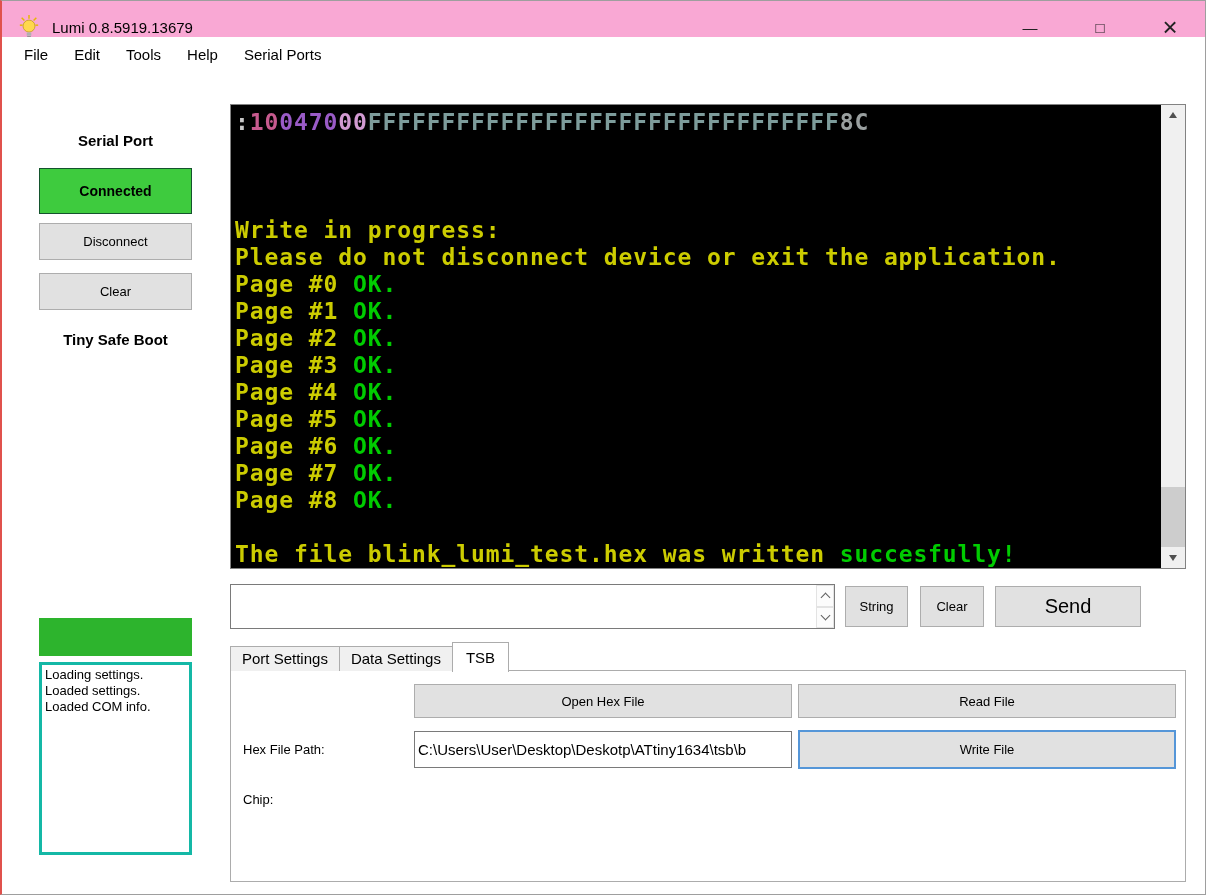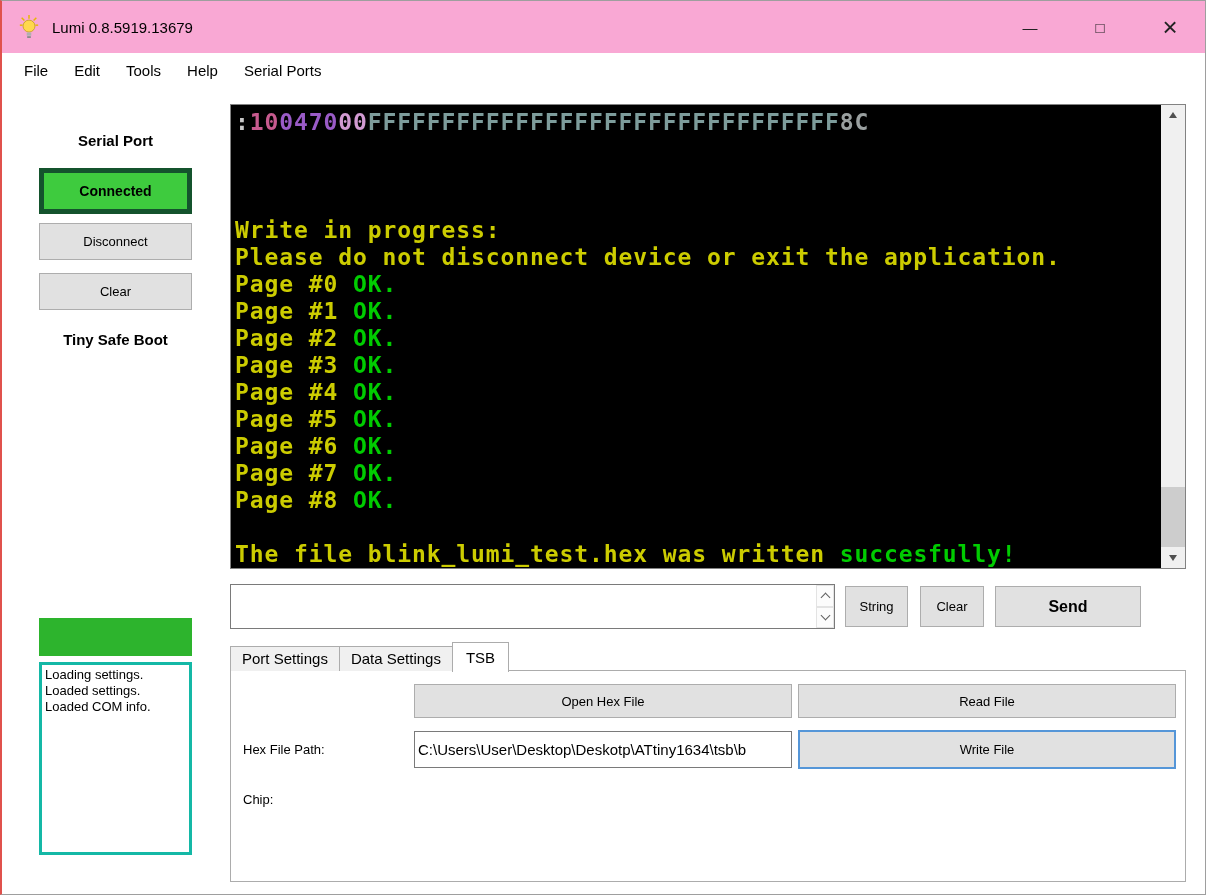--- a/index.html
+++ b/index.html
@@ -11,28 +11,28 @@
   
   .titlebar { position:absolute; left:0; top:0; right:0; height:52px; display:flex; align-items:center; background:#f9a8d4; }
   .app-icon { margin-left:16px; width:24px; height:26px; display:flex; align-items:center; }
   .title-text { margin-left:10px; font-size:15px; color:#000; }
   .win-controls { margin-left:auto; display:flex; height:100%; }
   .win-btn { width:70px; display:flex; align-items:center; justify-content:center; color:#222; cursor:default; }
   .win-btn.min { font-size:15px; }
   .win-btn.max { font-size:15px; }
   .win-btn.close { font-size:26px; font-weight:300; }
   
-  .menubar { position:absolute; left:0; top:52px; right:0; height:34px; display:flex; align-items:center; padding-left:9px; font-size:15px; color:#000; background:#fff; }
+  .menubar { position:absolute; left:0; top:36px; right:0; height:34px; display:flex; align-items:center; padding-left:9px; font-size:15px; color:#000; background:#fff; }
   .menu-item { padding:6px 13px; }
   
   .side-label { position:absolute; left:37px; width:153px; text-align:center; font-weight:bold; font-size:15px; color:#000; }
   .serial-port-label { top:131px; }
   .tsb-label { top:330px; }
   .btn { background:#e1e1e1; border:1px solid #adadad; font-size:13px; color:#000; font-family:"Liberation Sans", sans-serif; padding:0; cursor:default; }
-  .connected { position:absolute; left:37px; top:167px; width:153px; height:46px; font-weight:bold; font-size:14px; border:5px solid #14532d; }
+  .connected { position:absolute; left:37px; top:167px; width:153px; height:46px; font-weight:bold; font-size:14px; border:1px solid #14532d; }
   .disconnect { position:absolute; left:37px; top:222px; width:153px; height:37px; }
   .side-clear { position:absolute; left:37px; top:272px; width:153px; height:37px; }
   .connect-tsb { position:absolute; left:37px; top:369px; width:153px; height:39px; }
   .progressbar { position:absolute; left:37px; top:617px; width:153px; height:38px; }
   .status-log { position:absolute; left:37px; top:661px; width:153px; height:193px; background:#fff; border:3px solid #14b8a6; box-sizing:border-box; font-size:13px; line-height:16px; padding:2px 3px; color:#000; overflow:hidden; }
   
   .terminal { position:absolute; left:228px; top:103px; width:956px; height:465px; background:#000; border:1px solid #828282; box-sizing:border-box; display:flex; }
   .term-content { flex:1; overflow:hidden; padding:4px 0 0 4px; font-family:"DejaVu Sans Mono", monospace; font-weight:bold; font-size:23px; line-height:27px; letter-spacing:0.9px; white-space:pre; }
   .term-scrollbar { position:relative; width:24px; background:#f0f0f0; }
   .sb-arrow { position:absolute; left:0; width:24px; height:20px; display:flex; align-items:center; justify-content:center; background:#f0f0f0; }
@@ -44,21 +44,21 @@
   
   .msg-input-wrap { position:absolute; left:228px; top:583px; width:605px; height:45px; border:1px solid #7a7a7a; box-sizing:border-box; background:#fff; display:flex; }
   .msg-input { flex:1; border:none; outline:none; font-size:16px; padding:0 8px; font-family:"Liberation Sans", sans-serif; min-width:0; }
   .spinner { width:18px; display:flex; flex-direction:column; }
   .spin-btn { flex:1; display:flex; align-items:center; justify-content:center; background:#fcfcfc; border:1px solid #e3e3e3; }
   .chev { width:6px; height:6px; border-right:1.6px solid #606060; border-bottom:1.6px solid #606060; }
   .chev.up { transform:rotate(-135deg); margin-top:3px; }
   .chev.down { transform:rotate(45deg); margin-bottom:3px; }
   .btn-string { position:absolute; left:843px; top:585px; width:63px; height:41px; }
   .btn-clear2 { position:absolute; left:918px; top:585px; width:64px; height:41px; }
-  .btn-send { position:absolute; left:993px; top:585px; width:146px; height:41px; font-size:16px; font-weight:bold; }
+  .btn-send { position:absolute; left:993px; top:585px; width:146px; height:41px; font-size:20px; font-weight:normal; }
   
   .tabs { position:absolute; left:228px; top:643px; height:27px; display:flex; align-items:flex-end; z-index:2; }
   .tab { font-size:15px; padding:3px 11px 4px; background:#f0f0f0; border:1px solid #acacac; border-bottom:none; margin-right:-1px; color:#000; }
   .tab.active { background:#fff; padding:6px 13px 6px; position:relative; z-index:3; margin-bottom:-1px; }
   .tab-panel { position:absolute; left:228px; top:669px; width:956px; height:212px; background:#fff; border:1px solid #acacac; box-sizing:border-box; z-index:1; }
   .open-hex { position:absolute; left:183px; top:13px; width:378px; height:34px; }
   .read-file { position:absolute; left:567px; top:13px; width:378px; height:34px; }
   .hexpath-label { position:absolute; left:12px; top:71px; font-size:13px; color:#000; }
   .hexpath-input { position:absolute; left:183px; top:60px; width:378px; height:37px; border:1px solid #7a7a7a; box-sizing:border-box; font-size:15px; font-family:"Liberation Sans", sans-serif; padding:0 3px; outline:none; }
   .write-file { position:absolute; left:567px; top:59px; width:378px; height:39px; border-width:2px; border-style:solid; }

